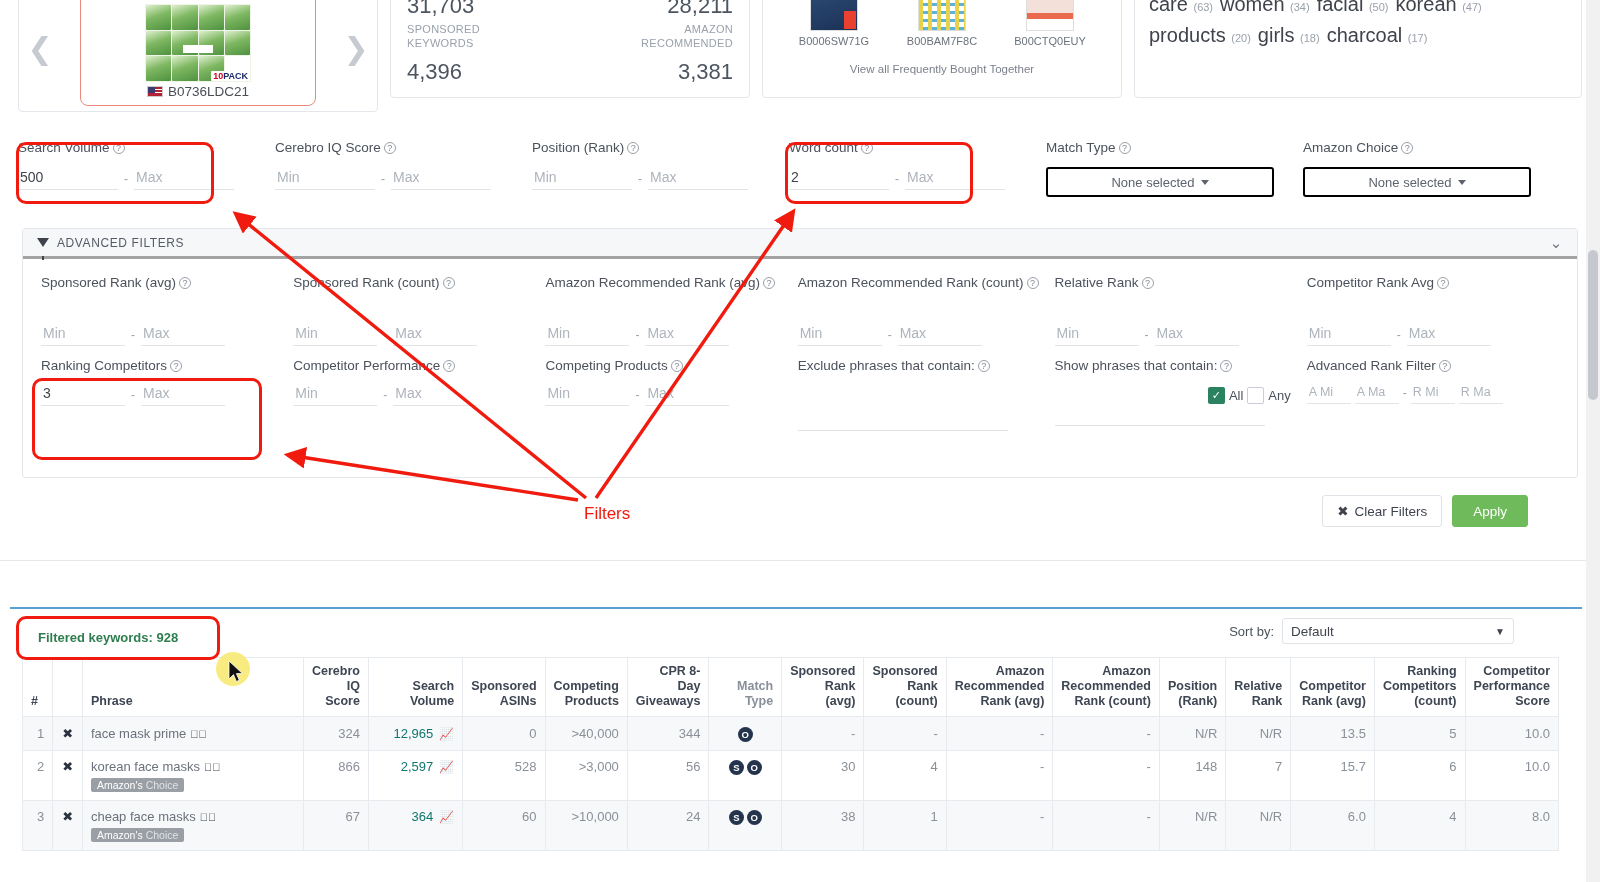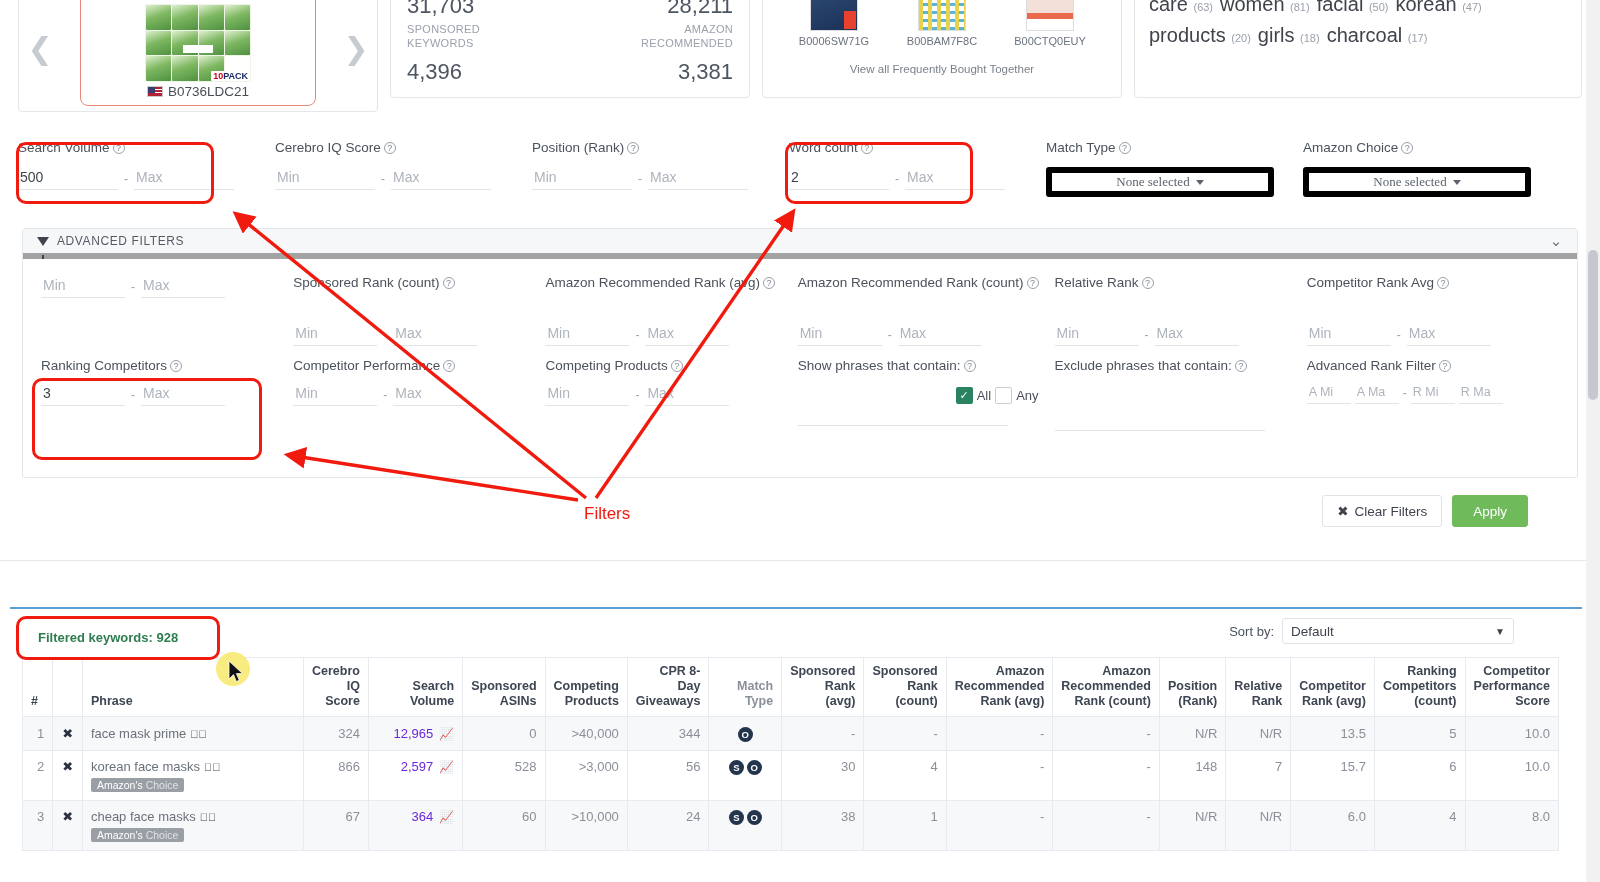--- a/index.html
+++ b/index.html
@@ -156,35 +156,34 @@
   }
   .minmax { display:flex; align-items:flex-end; gap: 6px; }
   .inp {
     border:0; border-bottom: 1px solid #e0e3e7; background: transparent;
     font-size: 14px; color: #3f444c; padding: 2px 2px 4px 2px;
     width: 100px; outline: none; font-family: "Liberation Sans", sans-serif;
   }
   .inp::placeholder { color: #aeb4bc; }
   .dash { color:#9aa1ab; font-size: 12px; padding-bottom: 4px; }
   .select-box {
-    border: 6px solid #000000; border-radius: 3px; height: 30px;
+    border: 2px solid #000000; border-radius: 3px; height: 30px;
     display:flex; align-items:center; justify-content:center; gap:6px;
     font-size: 13px; color: #5d646e; background:#fff; cursor:pointer;
     width: 228px;
-    font-family: Liberation Serif, serif;
   }
   .caret { width:0;height:0;border-left:4px solid transparent;border-right:4px solid transparent;border-top:5px solid #5d646e; }
 
   
   .adv-panel {
     position: absolute; left: 22px; top: 228px; width: 1556px; height: 250px;
     border: 1px solid #e3e6ea; border-radius: 3px; background: #fff;
   }
   .adv-head {
-    height: 30px; background: #f6f7f9; border-bottom: 6px solid #a3a3a3;
+    height: 30px; background: #f6f7f9; border-bottom: 3px solid #a3a3a3;
     display:flex; align-items:center; justify-content: space-between;
     padding: 0 14px;
     font-size: 12px; letter-spacing: .6px; color: #555b64;
   }
   .adv-head .left { display:flex; align-items:center; gap: 8px; }
   .funnel { width:0;height:0;border-left:6px solid transparent;border-right:6px solid transparent;border-top:9px solid #3f444c; position:relative;}
   .funnel::after{content:"";position:absolute;left:-1px;top:9px;width:2px;height:4px;background:#3f444c;}
   .chev-down { font-size: 15px; color: #6b727c; cursor: pointer; }
   .adv-grid {
     display: grid;
@@ -269,21 +268,21 @@
   table.kw tr.alt td { background: #f7f8f9; }
   table.kw td.lead { text-align:left; color:#6b727c; }
   table.kw td.num { color:#8a9099; }
   .xmark { color:#2c3340; font-size: 13px; cursor:pointer; }
   .ext { display:inline-block; margin-left:4px; color:#3f444c; font-size:11px; }
   .az-choice {
     display:inline-block; background:#9a9ea5; color:#fff; font-size:10.5px;
     padding: 1px 6px; border-radius: 2px; margin-top: 4px;
   }
   .az-choice i { color:#dfe2e6; font-style: normal; }
-  .sv { color:#6d28d9; }
+  .sv { color:#0f766e; }
   .spark { display:inline-block; margin-left:6px; color:#3f7fbf; font-size:12px; }
   .badge-circ {
     display:inline-block; width:15px;height:15px;border-radius:50%;
     background:#24344d; color:#fff; font-size:9.5px; line-height:15px; text-align:center;
     margin: 0 1.5px; font-weight:bold;
   }
 
   
   .rsb { position:absolute; right:0; top:0; width:14px; height:882px; background:#f1f1f1; }
   .rsb .thumb { position:absolute; left:2px; top:250px; width:10px; height:150px; background:#c5c9cf; border-radius:5px;}
@@ -360,21 +359,21 @@
         <div class="fbt-item">
           <div class="fbt-thumb c"></div>
           <div class="fbt-asin">B00CTQ0EUY</div>
         </div>
       </div>
       <div class="fbt-link">View all Frequently Bought Together</div>
     </div>
 
     <div class="card card-cloud">
       <div class="cloud-line" style="font-size:20px">
-        <span class="w"><span>care</span> <span class="c">(63)</span></span><span class="w"><span>women</span> <span class="c">(81)</span></span><span class="w"><span>facial</span> <span class="c">(50)</span></span><span class="w"><span>korean</span> <span class="c">(47)</span></span>
+        <span class="w"><span>care</span> <span class="c">(63)</span></span><span class="w"><span>women</span> <span class="c">(34)</span></span><span class="w"><span>facial</span> <span class="c">(50)</span></span><span class="w"><span>korean</span> <span class="c">(47)</span></span>
       </div>
       <div class="cloud-line" style="font-size:20px">
         <span class="w"><span>products</span> <span class="c">(20)</span></span><span class="w"><span>girls</span> <span class="c">(18)</span></span><span class="w"><span>charcoal</span> <span class="c">(17)</span></span>
       </div>
     </div>
   </div>
 
   <div class="filters-top">
 
     <div class="fcol">
@@ -435,20 +434,21 @@
       <div class="left">
         <span class="funnel"></span>
         <span>ADVANCED FILTERS</span>
       </div>
       <span class="chev-down">⌄</span>
     </div>
 
     <div class="adv-grid">
 
       <div class="adv-cell">
+        <div class="flabel lbl2"><span>Sponsored Rank (avg)</span><span class="q">?</span></div>
         <div class="minmax">
           <input class="inp" placeholder="Min" style="">
           <span class="dash">-</span>
           <input class="inp" placeholder="Max" style="">
         </div>
       </div>
 
       <div class="adv-cell">
         <div class="flabel lbl2"><span>Sponsored Rank (count)</span><span class="q">?</span></div>
         <div class="minmax">
@@ -512,36 +512,36 @@
         </div>
       </div>
 
       <div class="adv-cell">
         <div class="flabel"><span>Competing Products</span><span class="q">?</span></div>
         <div class="minmax">
           <input class="inp" placeholder="Min" style="">
           <span class="dash">-</span>
           <input class="inp" placeholder="Max" style="">
         </div>
+      </div>
+
+      <div class="adv-cell">
+        <div class="flabel"><span>Exclude phrases that contain:</span><span class="q">?</span></div>
+        <div style="height:26px"></div>
+        <div class="long-underline" style="width:210px"></div>
       </div>
 
       <div class="adv-cell">
         <div class="flabel"><span>Show phrases that contain:</span><span class="q">?</span></div>
         <div class="chk-row">
           <span class="chk">✓</span>
           <span class="chk-lbl">All</span>
           <span class="chk off"></span>
           <span class="chk-lbl">Any</span>
         </div>
-        <div class="long-underline" style="width:210px"></div>
-      </div>
-
-      <div class="adv-cell">
-        <div class="flabel"><span>Exclude phrases that contain:</span><span class="q">?</span></div>
-        <div style="height:26px"></div>
         <div class="long-underline" style="width:210px"></div>
       </div>
 
       <div class="adv-cell">
         <div class="flabel"><span>Advanced Rank Filter</span><span class="q">?</span></div>
         <div class="ark">
           <input class="inp" placeholder="A Mi" style="">
           <input class="inp" placeholder="A Ma" style="">
           <span class="dash">-</span>
           <input class="inp" placeholder="R Mi" style="">

